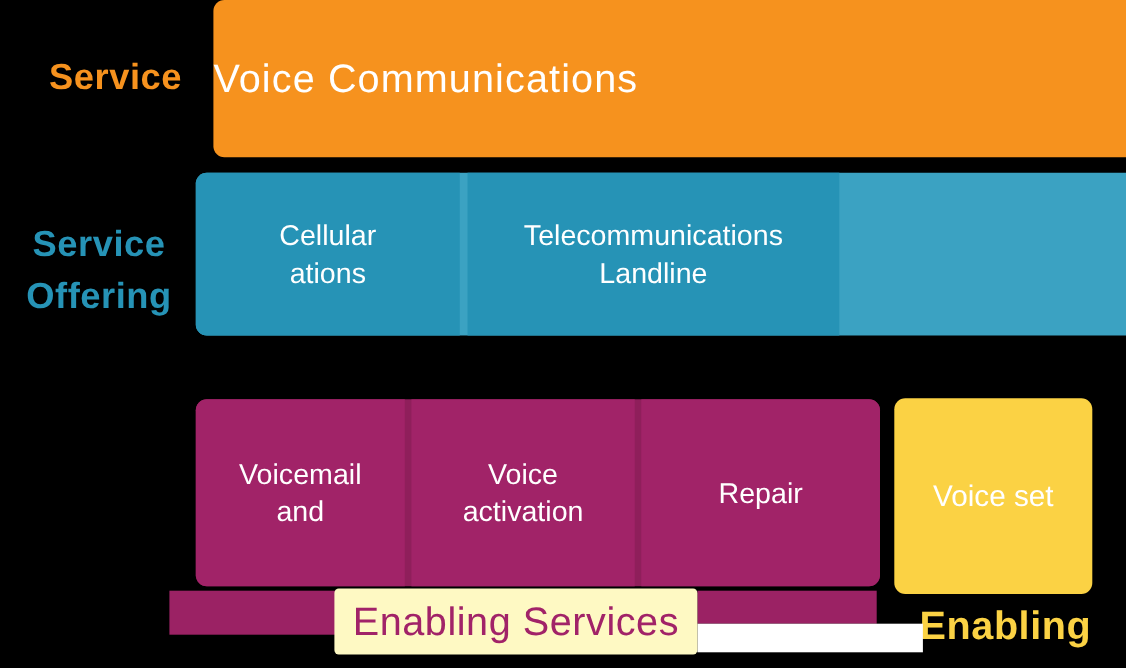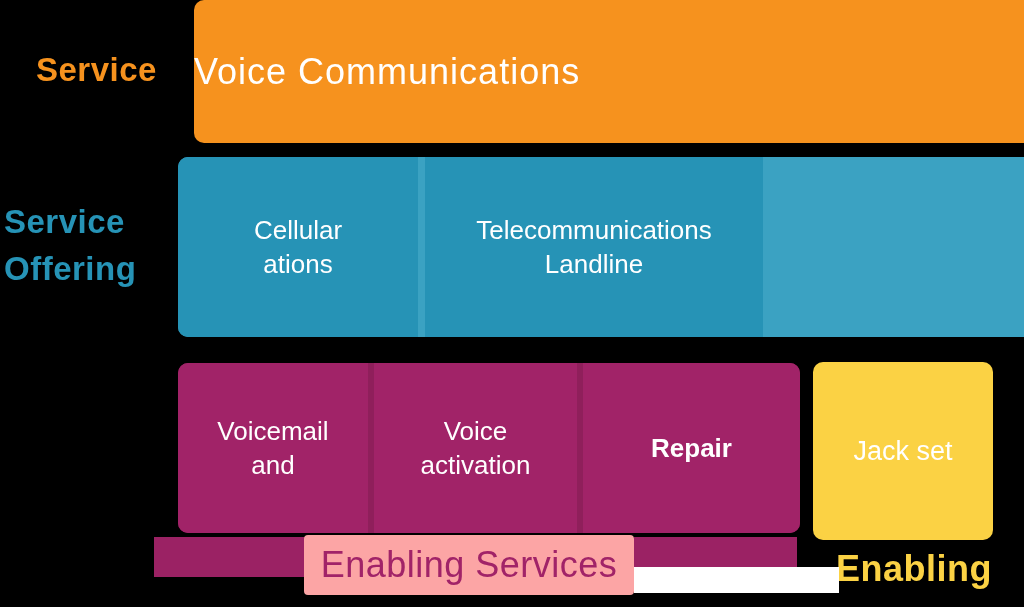--- a/index.html
+++ b/index.html
@@ -13,21 +13,21 @@
     height: 607px;
     background: var(--background, #000);
     overflow: hidden;
     font-family: "Liberation Sans", sans-serif;
   }
   .abs { position: absolute; }
 
   
   .tier-label {
     font-weight: bold;
-    text-align: left;
+    text-align: center;
     letter-spacing: 0.5px;
   }
   #label-service {
     left: 36px; top: 50px; width: 138px;
     color: var(--orange);
     font-size: 33px; line-height: 40px;
   }
   #label-offering {
     left: 4px; top: 198px; width: 172px;
     color: var(--teal);
@@ -44,21 +44,21 @@
   #box-voice {
     left: 194px; top: 0; width: 846px; height: 143px;
     background: var(--orange);
     border-radius: 10px 0 0 10px;
     display: flex; align-items: center; justify-content: flex-start;
     color: #fff; font-size: 36px; letter-spacing: 1px;
   }
 
   
   #band-offering {
-    left: 178px; top: 157px; width: 846px; height: 180px;
+    left: 178px; top: 157px; width: 846px; height: 148px;
     background: var(--teal-seam);
     border-radius: 10px 0 0 10px;
     display: flex; gap: 7px;
   }
   #band-offering .cell {
     background: var(--teal);
     display: flex; flex-direction: column;
     align-items: center; justify-content: center;
     color: #fff; font-size: 26px; line-height: 34px;
     text-align: center;
@@ -76,21 +76,21 @@
   }
   #band-enabling .cell {
     background: var(--magenta);
     display: flex; flex-direction: column;
     align-items: center; justify-content: center;
     color: #fff; font-size: 26px; line-height: 34px;
     text-align: center;
   }
   #cell-voicemail { width: 190px; border-radius: 10px 0 0 10px; }
   #cell-jack      { width: 203px; }
-  #cell-repair    { flex: 1; border-radius: 0 10px 10px 0; font-weight: bold; }
+  #cell-repair    { flex: 1; border-radius: 0 10px 10px 0; }
 
   
   #box-deskset {
     left: 813px; top: 362px; width: 180px; height: 178px;
     background: var(--yellow);
     border-radius: 10px;
     display: flex; flex-direction: column;
     align-items: center; justify-content: center;
     color: #fff; font-size: 27px; line-height: 35px;
     text-align: center;
@@ -104,21 +104,21 @@
   #strip-right {
     left: 634px; top: 537px; width: 163px; height: 30px;
     background: var(--magenta-strip);
   }
   #strip-right-white {
     left: 634px; top: 567px; width: 205px; height: 26px;
     background: #fff;
   }
   #box-enabling-label {
     left: 304px; top: 535px; width: 330px; height: 60px;
-    background: #fca5a5;
+    background: #fef9c3;
     border-radius: 4px;
     display: flex; align-items: center; justify-content: center;
     color: var(--magenta);
     font-size: 36px; letter-spacing: 0.5px;
   }
 </style>
 </head>
 <body>
 
 <div id="canvas">
@@ -155,21 +155,21 @@
     <div class="cell" id="cell-jack">
       <div>Voice</div>
       <div>activation</div>
     </div>
     <div class="cell" id="cell-repair">
       <div>Repair</div>
     </div>
   </div>
 
   <div class="abs" id="box-deskset">
-    <div>Jack set</div>
+    <div>Voice set</div>
   </div>
 
   <div class="abs" id="strip-left"></div>
   <div class="abs" id="strip-right"></div>
   <div class="abs" id="strip-right-white"></div>
   <div class="abs" id="box-enabling-label">
     <span>Enabling Services</span>
   </div>
 
 </div>

